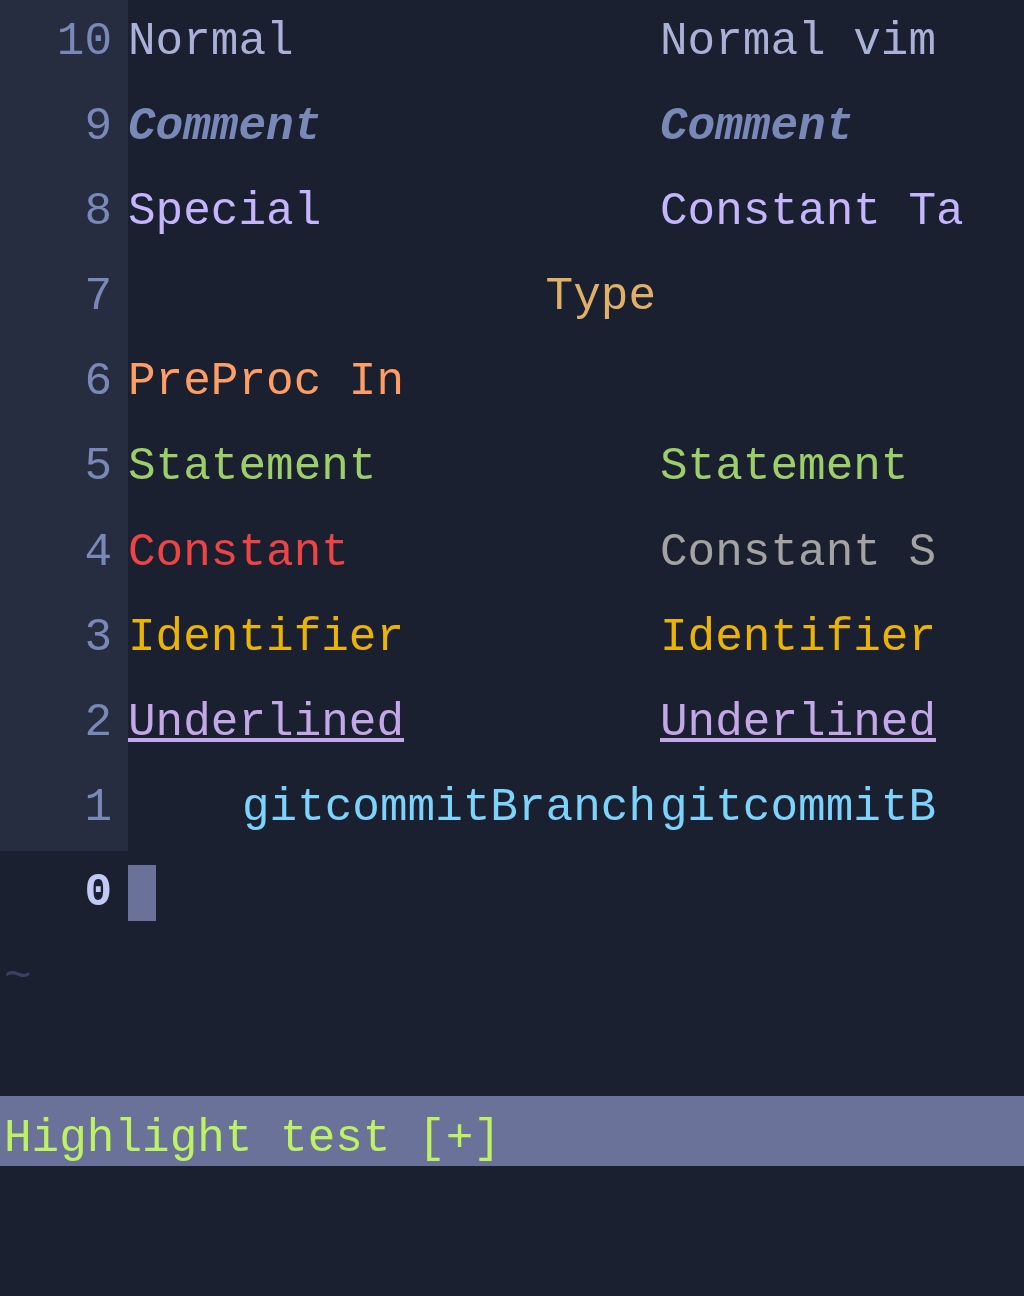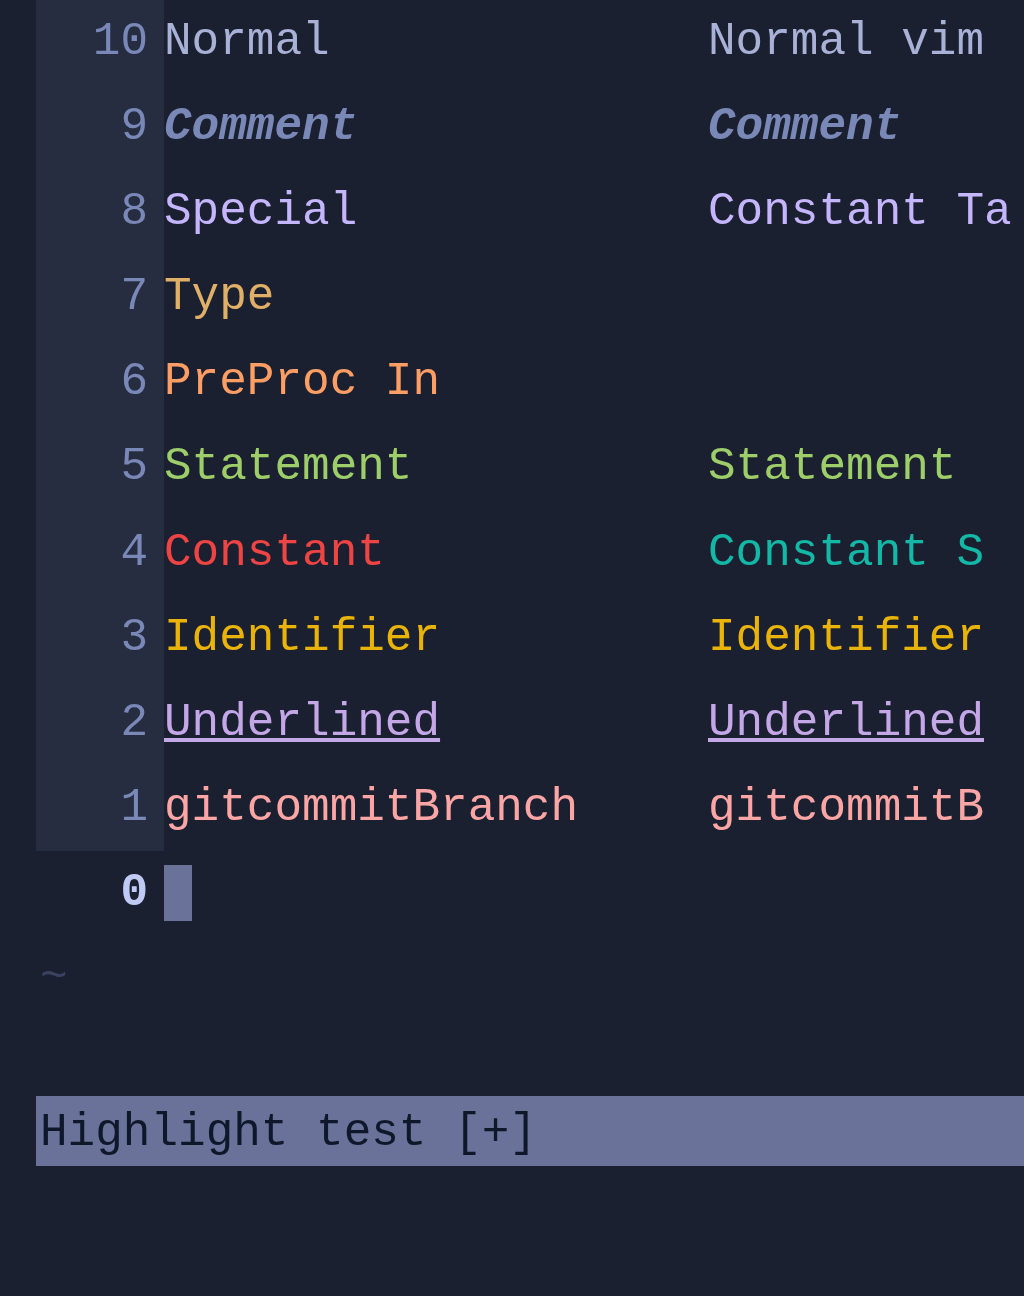--- a/index.html
+++ b/index.html
@@ -14,21 +14,20 @@
       line-height: 1.85;
       overflow: hidden;
       width: 1024px;
       height: 1296px;
       color: #c0caf5;
     }
     .editor {
       display: flex;
       flex-direction: column;
       height: 100%;
-      margin-left: 36px;
     }
     .lines {
       flex: 1;
     }
     .line {
       display: flex;
       white-space: pre;
     }
     .gutter {
       width: 128px;
@@ -42,55 +41,55 @@
       background-color: #262d40;
       color: #7a88b8;
     }
     .gutter-current {
       color: #c0caf5;
       font-weight: bold;
       background-color: #1a2030;
     }
     .content {
       display: flex;
-      gap: 16px;
+      gap: 4px;
     }
     .col1 {
       width: 528px;
       flex-shrink: 0;
       overflow: hidden;
     }
     .col2 {
       overflow: hidden;
       white-space: nowrap;
     }
     .normal { color: #a9b1d6; }
     .comment { color: #7a88b8; font-style: italic; font-weight: bold; }
     .special { color: #c4b5fd; }
-    .type { color: #e0af68; }
+    .type { color: #e0af68; text-align: right; }
     .preproc { color: #ff9e64; }
     .identifier { color: #eab308; }
     .underlined { color: #c4a7e7; text-decoration: underline; }
-    .gitcommit { color: #fca5a5; }
+    .gitcommit { color: #7dd3fc; text-align: right; }
     .cursor {
       display: inline-block;
       width: 28px;
       height: 56px;
       background-color: #6b7299;
       vertical-align: middle;
       margin-top: 14px;
     }
     .tilde-line {
       color: #3b4261;
       padding-left: 4px;
     }
     .statusline {
       background-color: #6b7299;
-      color: #0f172a;
-      padding: 4px 4px;
+      color: #bef264;
+      padding: 10px 4px;
       height: 70px;
       line-height: 66px;
     }
   </style>
 </head>
 <body>
 
 <div class="editor">
   <div class="lines">
 
@@ -137,21 +136,21 @@
       <div class="content">
         <span class="col1" style="color:#9ece6a">Statement</span>
         <span class="col2" style="color:#9ece6a">Statement </span>
       </div>
     </div>
 
     <div class="line">
       <div class="gutter gutter-dim">4</div>
       <div class="content">
         <span class="col1" style="color:#ef4444">Constant</span>
-        <span class="col2" style="color:#14b8a6">Constant S</span>
+        <span class="col2" style="color:#a3a3a3">Constant S</span>
       </div>
     </div>
 
     <div class="line">
       <div class="gutter gutter-dim">3</div>
       <div class="content">
         <span class="col1 identifier">Identifier</span>
         <span class="col2 identifier">Identifier</span>
       </div>
     </div>

